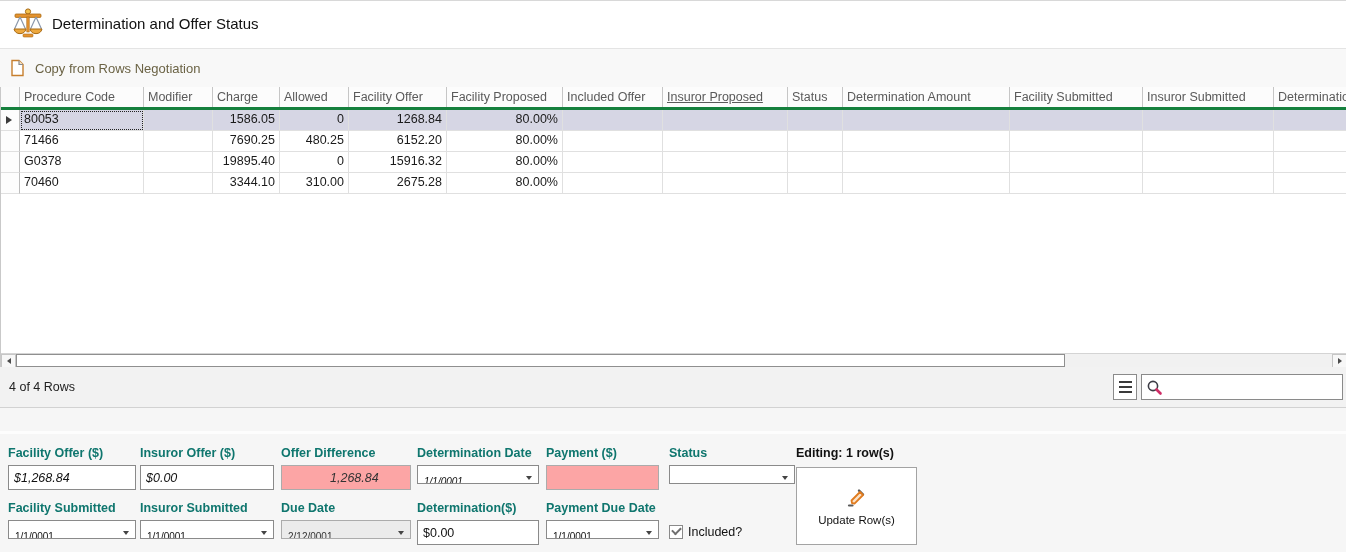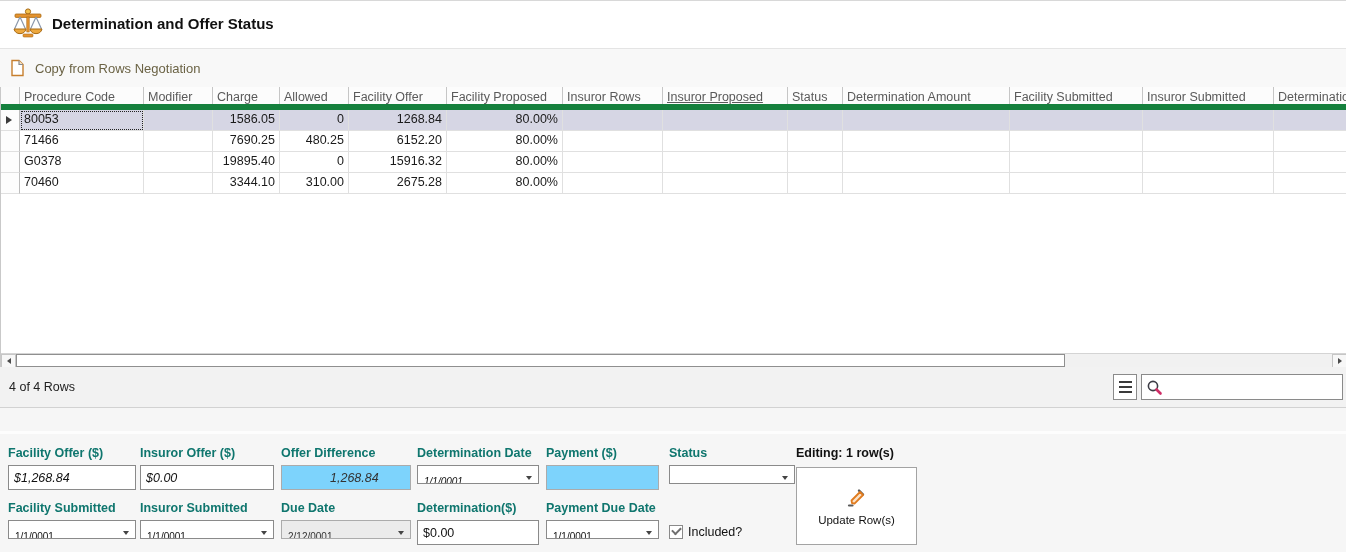--- a/index.html
+++ b/index.html
@@ -2,30 +2,30 @@
 <html><head>
 <meta charset="utf-8">
 <style>
   html,body{margin:0;padding:0;background:#fff;}
   body{width:1346px;height:552px;font-family:"Liberation Sans","DejaVu Sans",sans-serif;color:#1a1a1a;position:relative;overflow:hidden;}
   .app{position:absolute;inset:0;border-top:1px solid #d8d8d8;}
 
   
   .titlebar{position:absolute;left:0;top:0;width:1346px;height:47px;background:#fff;border-bottom:1px solid #e4e4e4;}
   .scales{position:absolute;left:13px;top:7px;width:30px;height:33px;}
-  .app-title{position:absolute;left:52px;top:14px;font-size:15px;font-weight:bold;color:#111;}
+  .app-title{position:absolute;left:52px;top:14px;font-size:15px;font-weight:normal;color:#111;}
 
   
   .toolbar{position:absolute;left:0;top:48px;width:1346px;height:38px;background:#f8f8f8;border-bottom:1px solid #dcdcdc;}
   .copy-btn{position:absolute;left:0;top:0;height:38px;display:flex;align-items:center;padding:0 10px;cursor:default;}
   .copy-btn .lbl{margin-left:10px;font-size:13px;color:#6b6345;}
 
   
   .grid{position:absolute;left:0;top:86px;width:1346px;height:280px;background:#fff;border-left:1px solid #c9c9c9;box-sizing:border-box;}
-  .grid-header{position:absolute;left:0;top:0;width:1346px;height:23px;background:#fcfcfc;border-bottom:6px solid #15803d;display:flex;box-sizing:border-box;}
+  .grid-header{position:absolute;left:0;top:0;width:1346px;height:23px;background:#fcfcfc;border-bottom:3px solid #15803d;display:flex;box-sizing:border-box;}
   .gh-sel{width:19px;box-sizing:border-box;border-right:1px solid #c6c6c6;background:#fafafa;flex:none;}
   .gh-cell{box-sizing:border-box;flex:none;border-right:1px solid #c6c6c6;color:#5a5a5a;font-size:12.5px;line-height:21px;padding:0 4px;white-space:nowrap;overflow:hidden;}
   .gh-cell.right{text-align:left;}
   .grid-rows{position:absolute;left:0;top:23px;width:1346px;}
   .g-row{display:flex;height:21px;box-sizing:border-box;background:#fff;}
   .g-row.selected .g-cell{background:#d6d6e4;}
   .g-sel{width:19px;flex:none;box-sizing:border-box;border-right:1px solid #bdbdbd;border-bottom:1px solid #e0e0e0;background:#fdfdfd;position:relative;}
   .row-arrow{position:absolute;left:5px;top:6px;width:0;height:0;border-left:6px solid #3c3c3c;border-top:4.5px solid transparent;border-bottom:4.5px solid transparent;}
   .g-cell{box-sizing:border-box;flex:none;border-right:1px solid #e0e0e0;border-bottom:1px solid #e0e0e0;font-size:12.5px;line-height:19px;padding:0 4px;white-space:nowrap;overflow:hidden;color:#1a1a1a;}
   .g-cell.right{text-align:right;}
@@ -47,21 +47,21 @@
   .menu-btn i{display:block;width:13px;height:2px;background:#3a3a3a;}
   .searchbox{position:absolute;left:1141px;top:7px;width:202px;height:26px;background:#fff;border:1px solid #8a8a8a;box-sizing:border-box;}
   .searchbox svg{position:absolute;left:4px;top:4px;}
   .searchbox input{position:absolute;left:24px;top:1px;width:172px;height:22px;border:none;outline:none;font-size:12.5px;background:transparent;font-family:inherit;}
 
   
   .bottom{position:absolute;left:0;top:407px;width:1346px;height:145px;background:#f6f6f6;}
   .bottom .sep{position:absolute;left:0;top:23px;width:1346px;height:3px;background:#fdfdfd;}
   .f-label{position:absolute;font-size:12.5px;font-weight:bold;color:#0f766e;white-space:nowrap;}
   .f-input{position:absolute;height:25px;box-sizing:border-box;background:#fff;border:1px solid #8a8a8a;font-size:12.5px;font-family:inherit;padding:0 5px;color:#111;outline:none;}
-  .f-input.ro{background:#7dd3fc;border-color:#ababab;color:#333;padding-left:48px;}
+  .f-input.ro{background:#fca5a5;border-color:#ababab;color:#333;padding-left:48px;}
   .combo{position:absolute;height:19px;box-sizing:border-box;background:#fff;border:1px solid #8a8a8a;font-size:10px;line-height:23px;padding:4px 18px 0 6px;color:#111;white-space:nowrap;overflow:hidden;}
   .combo.ro{background:#ebebeb;border-color:#ababab;color:#333;}
   .combo .arr{position:absolute;right:6px;top:10px;width:0;height:0;border-top:4px solid #444;border-left:3.5px solid transparent;border-right:3.5px solid transparent;}
   .r1l{top:38px;} .r1i{top:57px;font-style:italic;} .r2l{top:93px;} .r2i{top:112px;}
   .c1{left:8px;}  .c1w{width:128px;}
   .c2{left:140px;}.c2w{width:134px;}
   .c3{left:281px;}.c3w{width:130px;}
   .c4{left:417px;}.c4w{width:122px;}
   .c5{left:546px;}.c5w{width:113px;}
   .c6{left:669px;}.c6w{width:126px;}
@@ -105,21 +105,21 @@
   <div class="grid">
     <div class="grid-header">
       <div class="gh-sel"></div>
 
     <div class="gh-cell" style="width: 124px;">Procedure Code</div>
         <div class="gh-cell" style="width: 69px;">Modifier</div>
         <div class="gh-cell right" style="width: 67px;">Charge</div>
         <div class="gh-cell right" style="width: 69px;">Allowed</div>
         <div class="gh-cell right" style="width: 98px;">Facility Offer</div>
         <div class="gh-cell right" style="width: 116px;">Facility Proposed</div>
-        <div class="gh-cell" style="width: 100px;">Insuror Rows</div>
+        <div class="gh-cell" style="width: 100px;">Included Offer</div>
         <div class="gh-cell" style="width: 125px; text-decoration: underline;">Insuror Proposed</div>
         <div class="gh-cell" style="width: 55px;">Status</div>
         <div class="gh-cell" style="width: 167px;">Determination Amount</div>
         <div class="gh-cell" style="width: 133px;">Facility Submitted</div>
         <div class="gh-cell" style="width: 131px;">Insuror Submitted</div>
         <div class="gh-cell" style="width: 73px;">Determination Date</div>
       </div>
     <div class="grid-rows">
 
     <div class="g-row selected">

